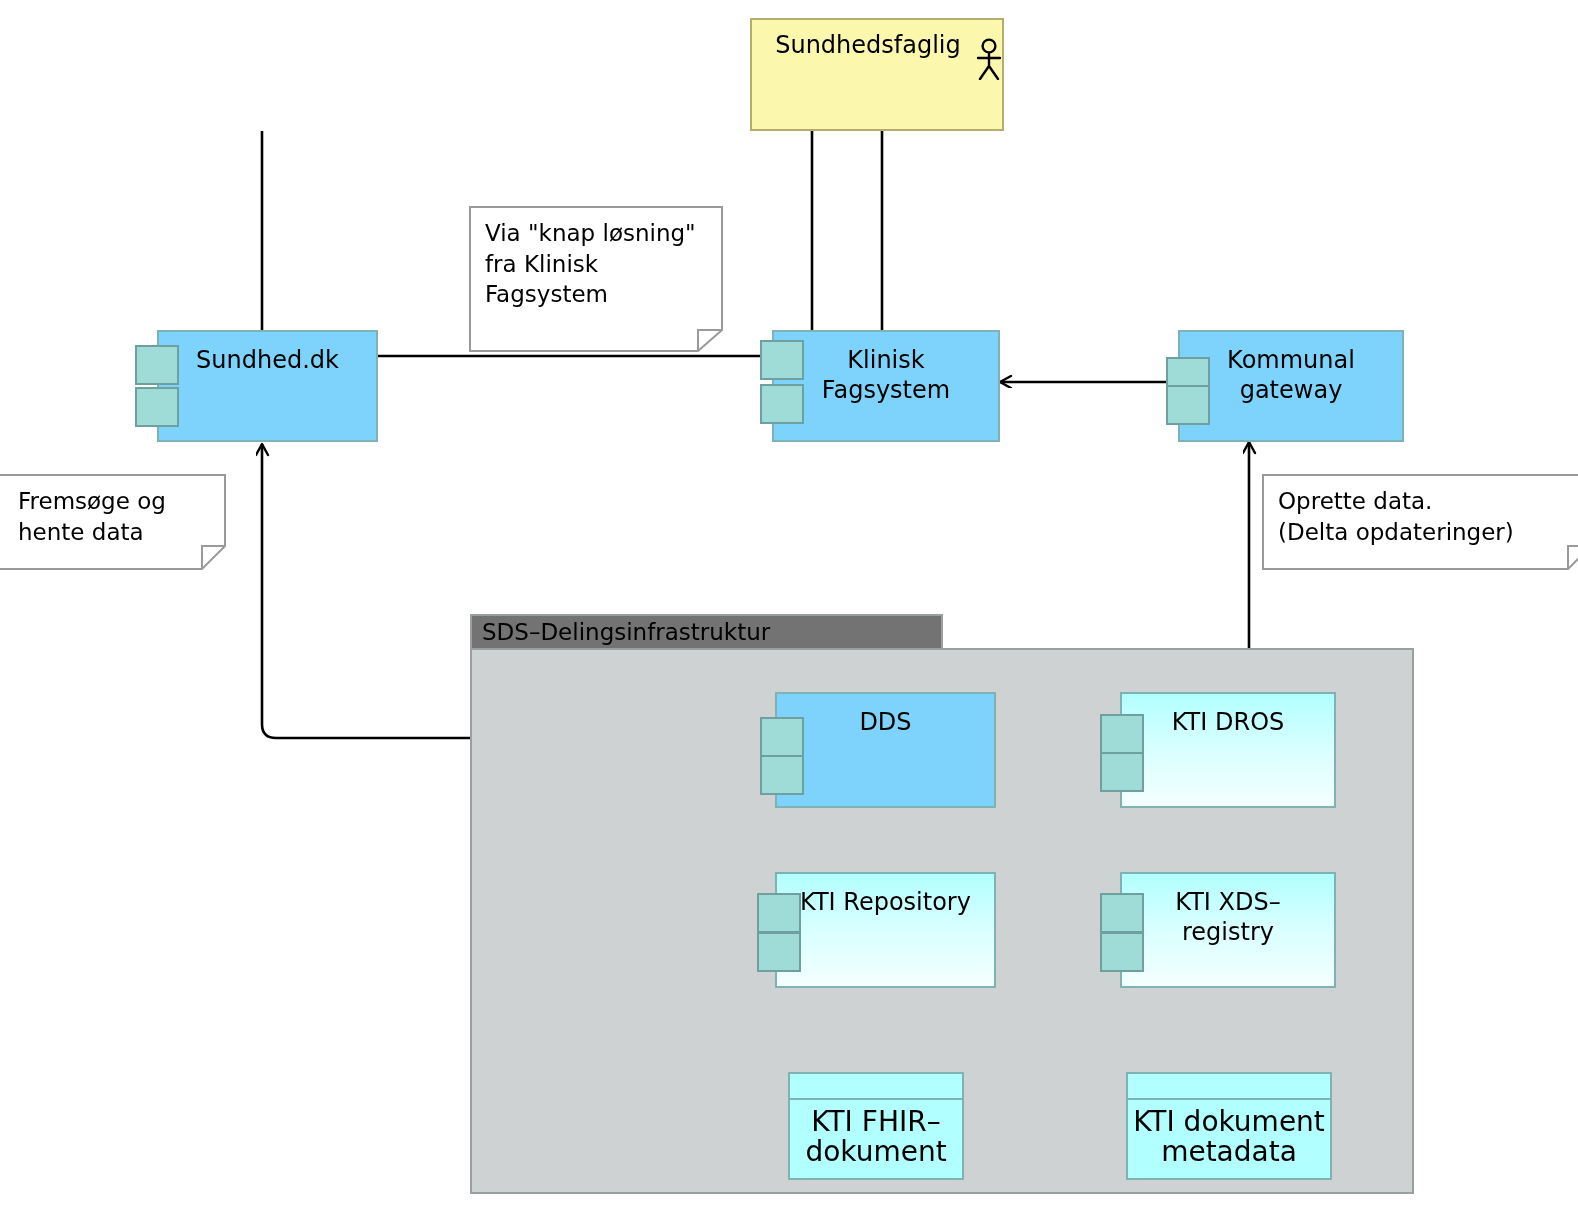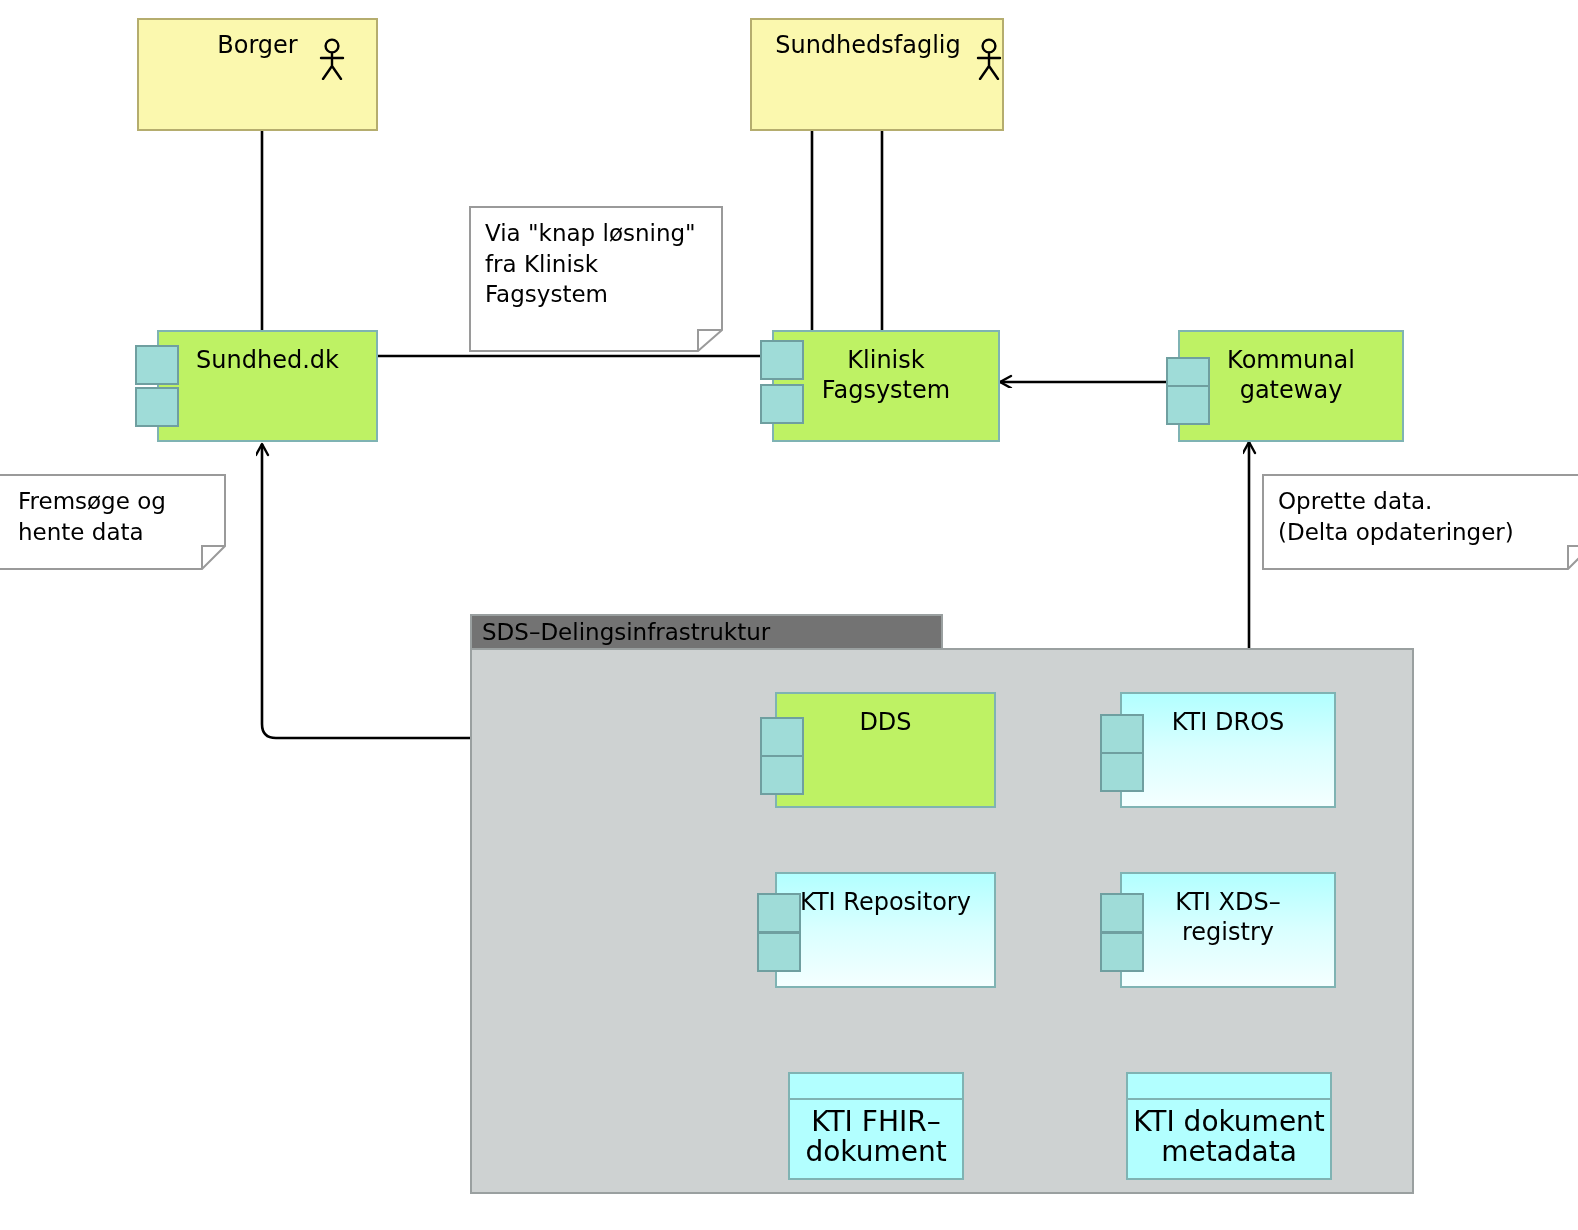--- a/index.html
+++ b/index.html
@@ -22,21 +22,21 @@
     background:#fbf8ae;border:2px solid #b5ad6e;z-index:20;
   }
   .actor .ttl{
     position:absolute;left:0;right:0;top:12px;
     text-align:center;font-size:24px;color:#000;line-height:1.15;
   }
   .actor .stickman{position:absolute;top:18px;}
 
   
   .comp{
-    background:#bef264;border:2px solid #7fb3b3;z-index:20;
+    background:#7dd3fc;border:2px solid #7fb3b3;z-index:20;
   }
   .comp.grad{
     background:linear-gradient(to bottom,#b2ffff 0%,#d8ffff 48%,#f4ffff 100%);
   }
   .comp .ttl{
     position:absolute;left:0;right:0;top:14px;
     text-align:center;font-size:24px;color:#000;line-height:1.24;
     padding:0 6px;box-sizing:border-box;
   }
 
@@ -128,27 +128,20 @@
 
       <path d="M990,868 L1036,836"></path>
       <path d="M1036,836 q10,-12 18,-2"></path>
       <path d="M1054,834 L1100,802" marker-end="url(#vhead)"></path>
 
       <path d="M878,1060 L878,990" stroke-dasharray="7 8" marker-start="url(#vhead2)" marker-end="url(#vhead2)"></path>
       <path d="M1226,1060 L1226,990" stroke-dasharray="7 8" marker-start="url(#vhead2)" marker-end="url(#vhead2)"></path>
     </g>
   </svg>
 
-  <div class="node actor" style="left:137px;top:18px;width:241px;height:113px;">
-    <span class="ttl">Borger</span>
-    <svg class="stickman" style="left:178px;" width="30" height="42" viewBox="0 0 30 42">
-      <circle cx="15" cy="8" r="6.4" fill="none" stroke="#000" stroke-width="2.4"></circle>
-      <path d="M15,15 L15,28 M4,20 L26,20 M15,28 L6,41 M15,28 L24,41" fill="none" stroke="#000" stroke-width="2.4" stroke-linecap="round"></path>
-    </svg>
-  </div>
 
   <div class="node actor" style="left:750px;top:18px;width:254px;height:113px;">
     <span class="ttl" style="left:-18px;">Sundhedsfaglig</span>
     <svg class="stickman" style="left:222px;" width="30" height="42" viewBox="0 0 30 42">
       <circle cx="15" cy="8" r="6.4" fill="none" stroke="#000" stroke-width="2.4"></circle>
       <path d="M15,15 L15,28 M4,20 L26,20 M15,28 L6,41 M15,28 L24,41" fill="none" stroke="#000" stroke-width="2.4" stroke-linecap="round"></path>
     </svg>
   </div>
 
   <div class="node comp" style="left:157px;top:330px;width:221px;height:112px;">

